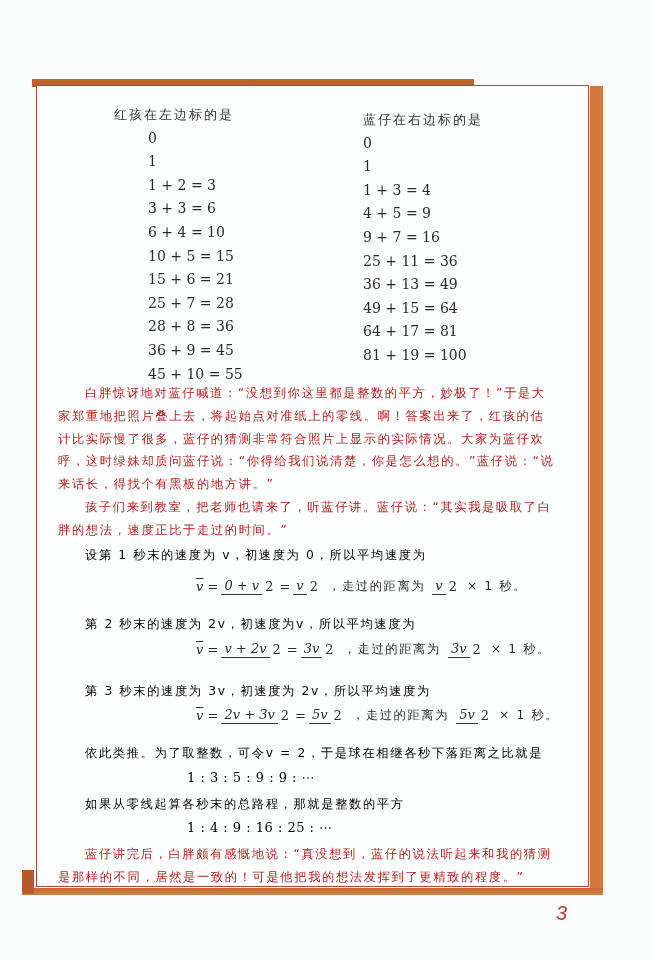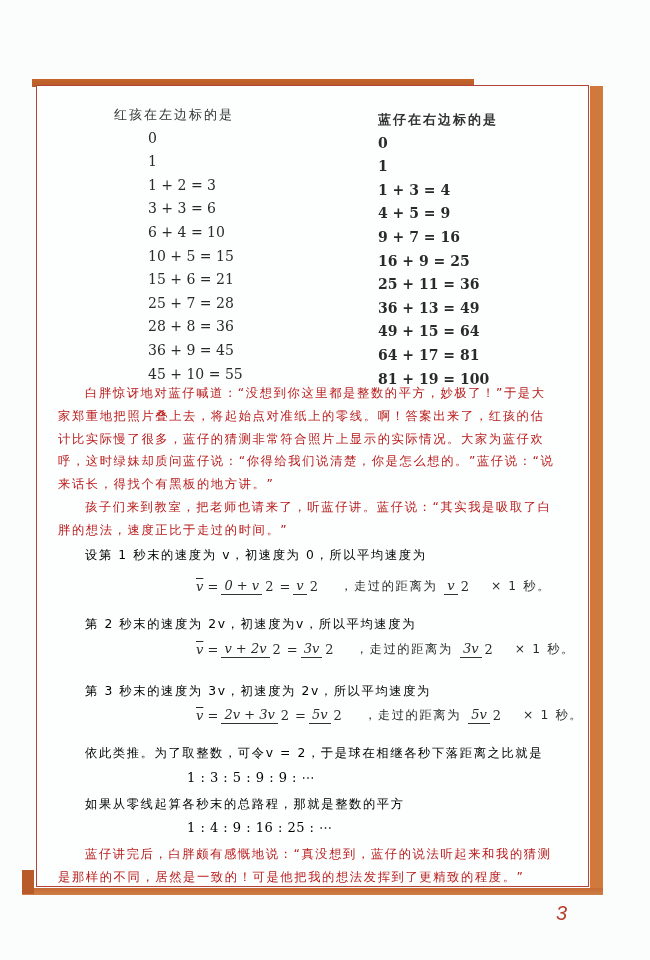--- a/index.html
+++ b/index.html
@@ -34,38 +34,38 @@
   .col {
     position: absolute; font-size: 14px; line-height: 23.6px;
   }
   .col .head {
     font-family: "DejaVu Sans", "Liberation Sans", sans-serif;
     font-size: 13px; letter-spacing: 2px; color: #333;
   }
   .col .eq { padding-left: 0; }
   #left-col { left: 114px; top: 103px; }
   #left-col .eq { margin-left: 34px; }
-  #right-col { left: 378px; top: 108px; font-weight: bold; }
+  #right-col { left: 363px; top: 108px; }
   .para {
     position: absolute; left: 58px; width: 500px;
     font-family: "DejaVu Sans", "Liberation Sans", sans-serif;
     font-size: 12.3px; letter-spacing: 1.6px; line-height: 22.8px; color: #b91c1c;
   }
   .indent { text-indent: 27px; }
   .line { position: absolute; font-family: "DejaVu Sans", "Liberation Sans", sans-serif; font-size: 12.3px; letter-spacing: 1.6px; color: #000000; white-space: nowrap; }
   .math {
     position: absolute; display: flex; align-items: center; white-space: nowrap;
     font-family: "DejaVu Serif", "Liberation Serif", serif; font-size: 13px; color: #2a2a2a;
   }
   .frac { display: inline-flex; align-items: center; margin: 0 3px; line-height: 17px; }
   .frac .num { border-bottom: 1px solid #333; padding: 0 3px; }
   .frac .den { padding: 0 3px; }
   .vbar { text-decoration: overline; font-style: italic; }
   .it { font-style: italic; }
-  .cn { font-family: "DejaVu Sans", "Liberation Sans", sans-serif; font-size: 12.3px; letter-spacing: 1.6px; margin-left: 16px; margin-right: 4px; }
+  .cn { font-family: "DejaVu Sans", "Liberation Sans", sans-serif; font-size: 12.3px; letter-spacing: 1.6px; margin-left: 4px; margin-right: 4px; }
   .page-number {
     position: absolute; left: 556px; top: 902px;
     font-family: "Liberation Sans", "DejaVu Sans", sans-serif; font-style: italic;
     font-size: 20px; color: #b8402e;
   }
 </style>
 </head>
 <body>
 
 <div class="shadow-top"></div>
@@ -89,21 +89,20 @@
   <div class="eq">45 + 10 = 55</div>
 </div>
 
 <div class="col" id="right-col">
   <div class="head">蓝仔在右边标的是</div>
   <div class="eq">0</div>
   <div class="eq">1</div>
   <div class="eq">1 + 3 = 4</div>
   <div class="eq">4 + 5 = 9</div>
   <div class="eq">9 + 7 = 16</div>
-  <div class="eq">16 + 9 = 25</div>
   <div class="eq">25 + 11 = 36</div>
   <div class="eq">36 + 13 = 49</div>
   <div class="eq">49 + 15 = 64</div>
   <div class="eq">64 + 17 = 81</div>
   <div class="eq">81 + 19 = 100</div>
 </div>
 
 <div class="para indent" style="top:382px;">白胖惊讶地对蓝仔喊道：“没想到你这里都是整数的平方，妙极了！”于是大家郑重地把照片叠上去，将起始点对准纸上的零线。啊！答案出来了，红孩的估计比实际慢了很多，蓝仔的猜测非常符合照片上显示的实际情况。大家为蓝仔欢呼，这时绿妹却质问蓝仔说：“你得给我们说清楚，你是怎么想的。”蓝仔说：“说来话长，得找个有黑板的地方讲。”</div>
 <div class="para indent" style="top:496px;">孩子们来到教室，把老师也请来了，听蓝仔讲。蓝仔说：“其实我是吸取了白胖的想法，速度正比于走过的时间。”</div>
 <div class="line" style="left:85px; top:547px;">设第 1 秒末的速度为 v，初速度为 0，所以平均速度为</div>

